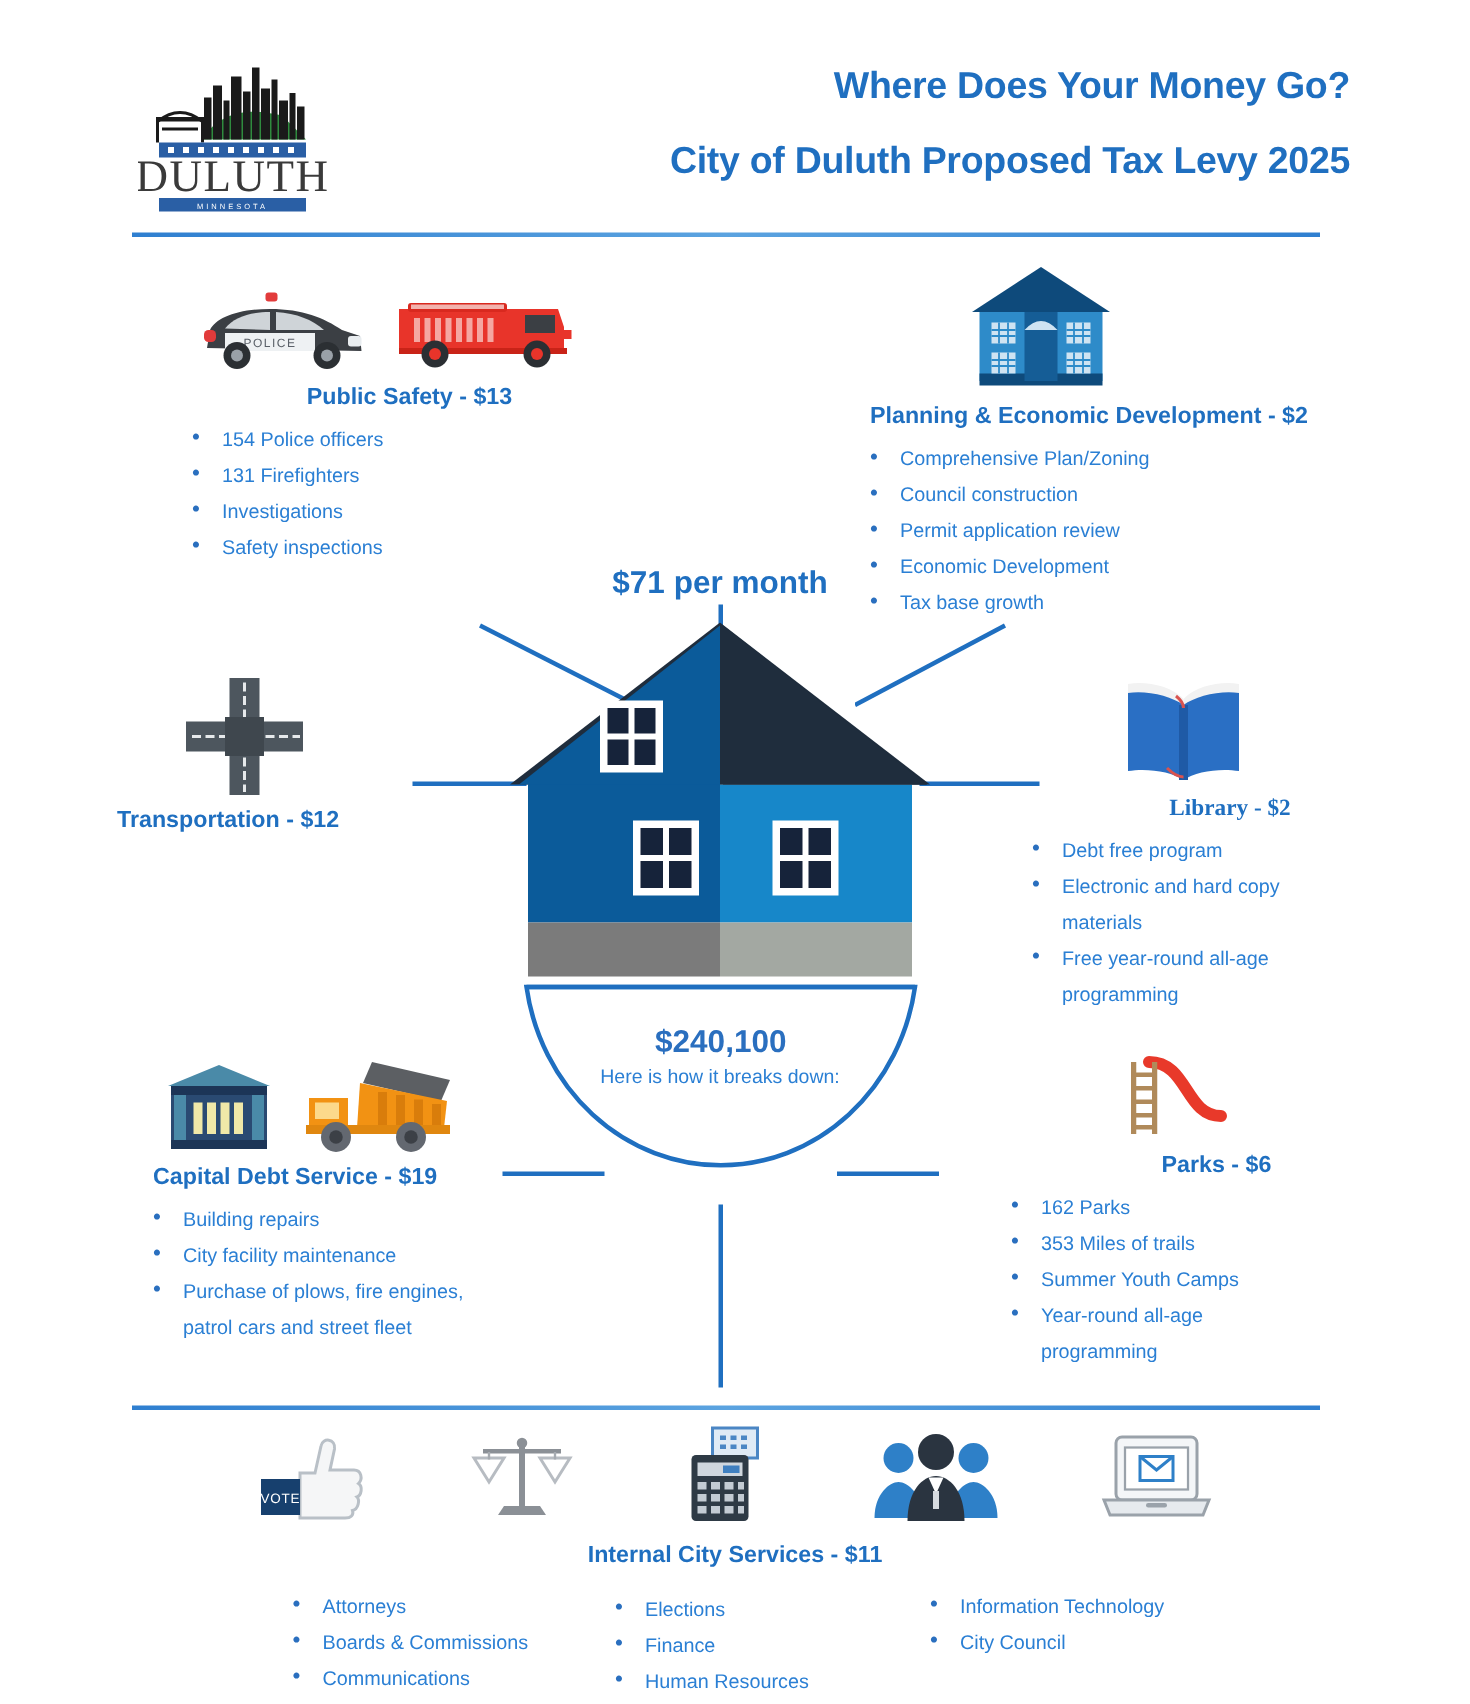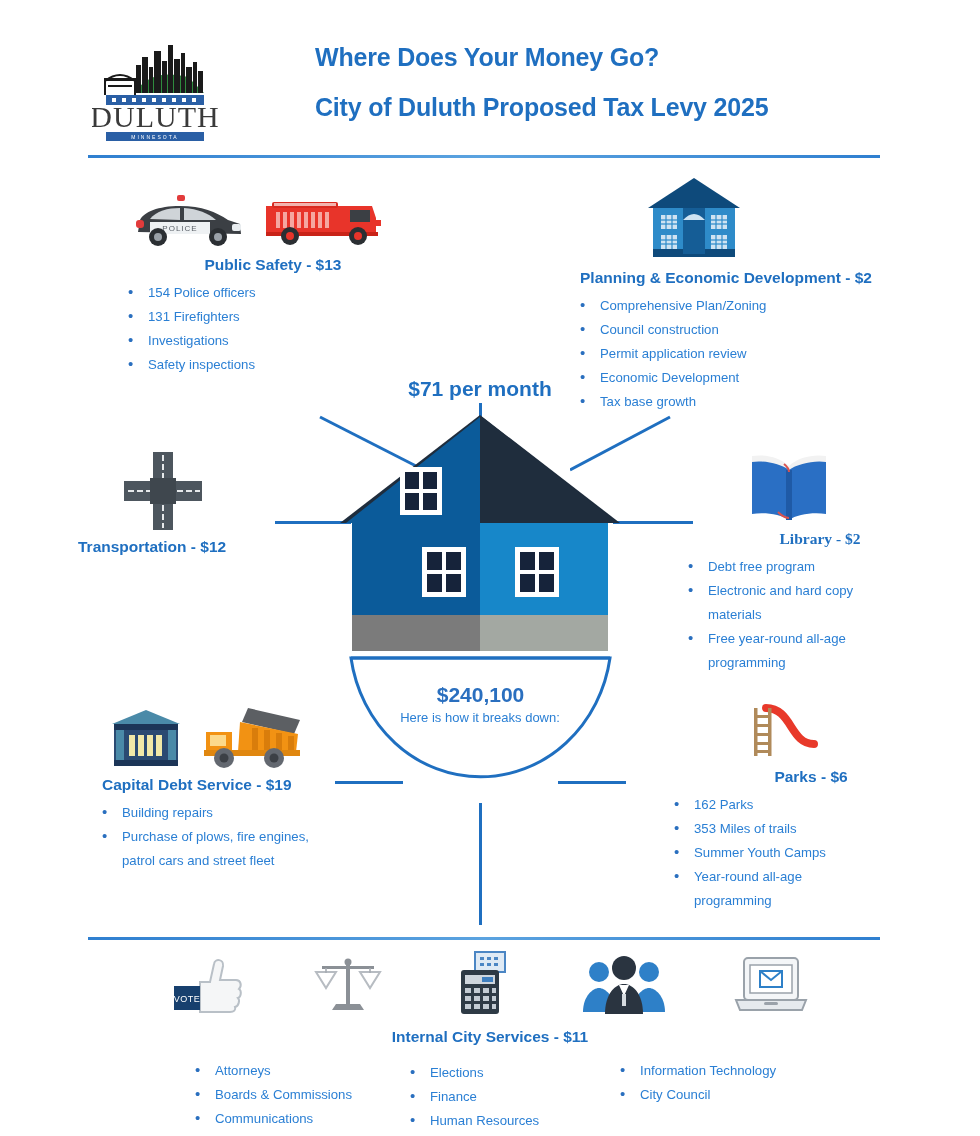--- a/index.html
+++ b/index.html
@@ -9,21 +9,21 @@
     background: #ffffff;
     font-family: "Liberation Sans", sans-serif;
     overflow: hidden;
   }
   .page { position: relative; width: 980px; height: 1136px; background:#fff; }
 
   
   .logo-box { position:absolute; left:92px; top:33px; width:130px; height:115px; }
   .logo-svg { display:block; width:130px; height:115px; }
 
-  .titles { position:absolute; left:315px; top:40px; width:600px; text-align:left; }
+  .titles { position:absolute; left:300px; top:40px; width:600px; text-align:right; }
   .title-line { color:#1f6fc0; font-weight:bold; letter-spacing:-0.2px; }
   .title-1 { font-size:25px; line-height:34px; }
   .title-2 { font-size:25px; line-height:34px; margin-top:16px; }
 
   .hr-top { position:absolute; left:88px; top:155px; width:792px; height:3px;
             background:linear-gradient(to right,#2f7fd0,#5ba3e0,#2f7fd0); }
   .hr-bottom { position:absolute; left:88px; top:937px; width:792px; height:3px;
             background:linear-gradient(to right,#2f7fd0,#5ba3e0,#2f7fd0); }
 
   
@@ -370,20 +370,21 @@
         <rect x="4" y="48" width="96" height="6" fill="#e0870f"></rect>
         <circle cx="24" cy="56" r="10" fill="#636870"></circle>
           <circle cx="24" cy="56" r="4.5" fill="#3c4046"></circle>
         <circle cx="74" cy="56" r="10" fill="#636870"></circle>
           <circle cx="74" cy="56" r="4.5" fill="#3c4046"></circle>
       </svg>
     </div>
     <div class="sec-title" style="margin-top:6px; padding-left:10px;">Capital Debt Service  -  $19</div>
     <ul class="bullets" style="padding-left:0px;">
       <li>Building repairs</li>
+      <li>City facility maintenance</li>
       <li>Purchase of plows, fire engines,</li>
       <li class="cont">patrol cars and street fleet</li>
     </ul>
   </div>
 
   <div class="sec" style="left:660px; top:700px; width:300px;">
     <div class="icon-row" style="padding-left:78px;">
       <svg width="92" height="62" viewBox="0 0 92 62">
         <path d="M28 8 C54 8 52 44 76 44" stroke="#e8392a" stroke-width="8" fill="none" stroke-linecap="round"></path>
         <rect x="16" y="8" width="3.5" height="48" fill="#b08a5a"></rect>

